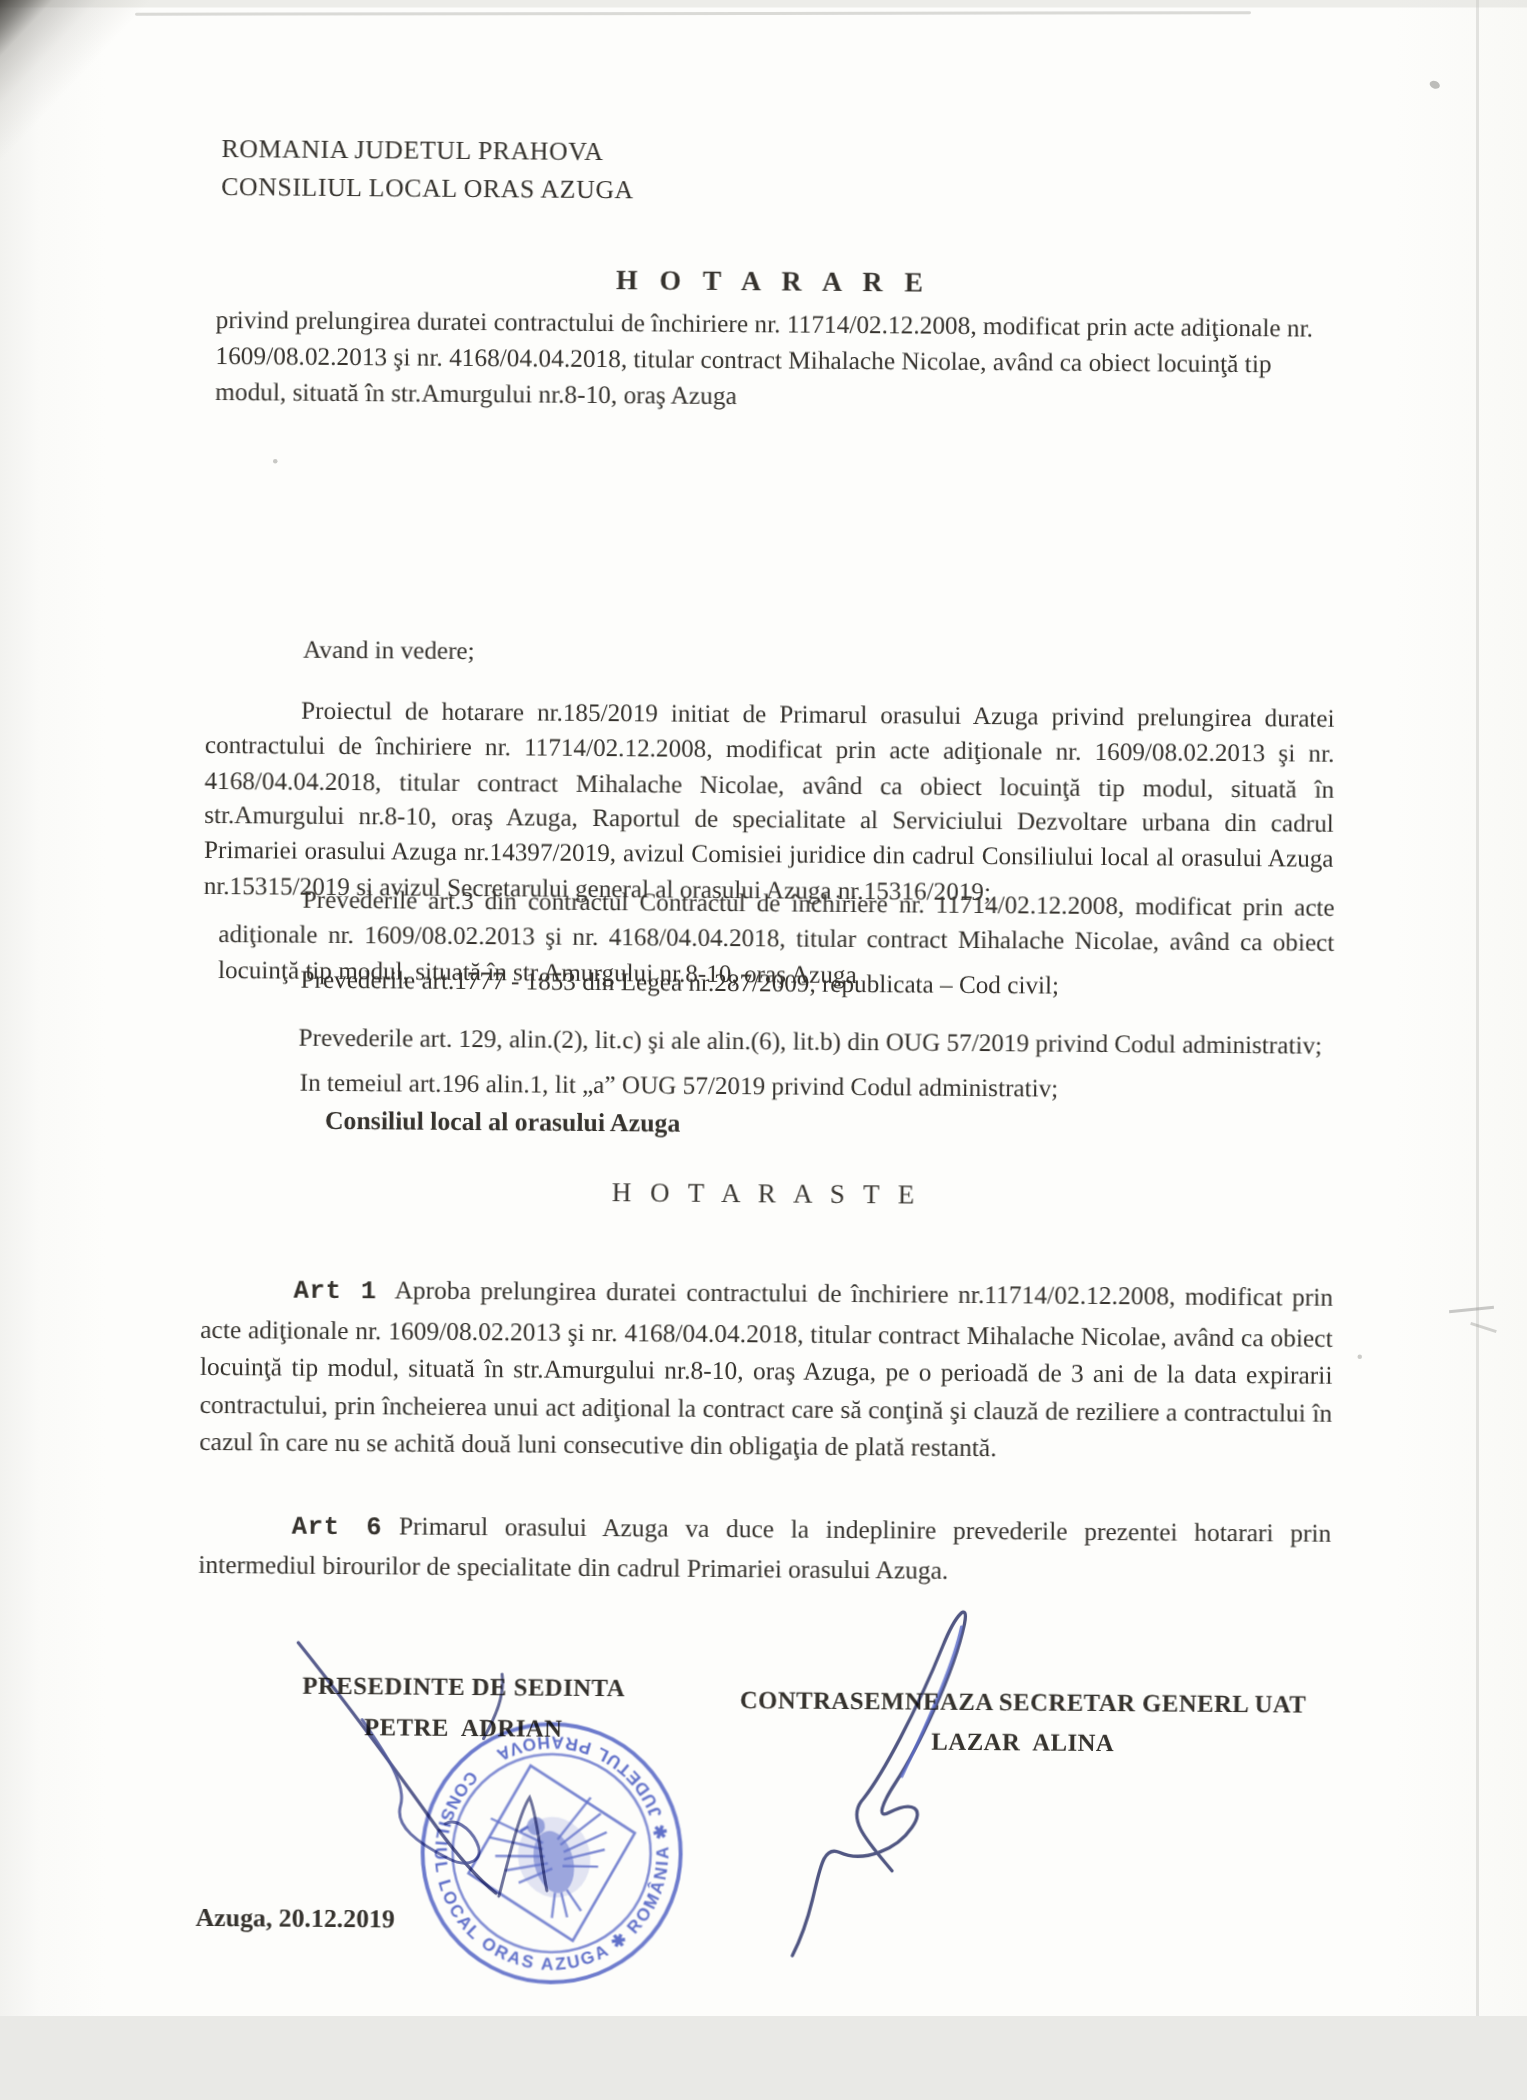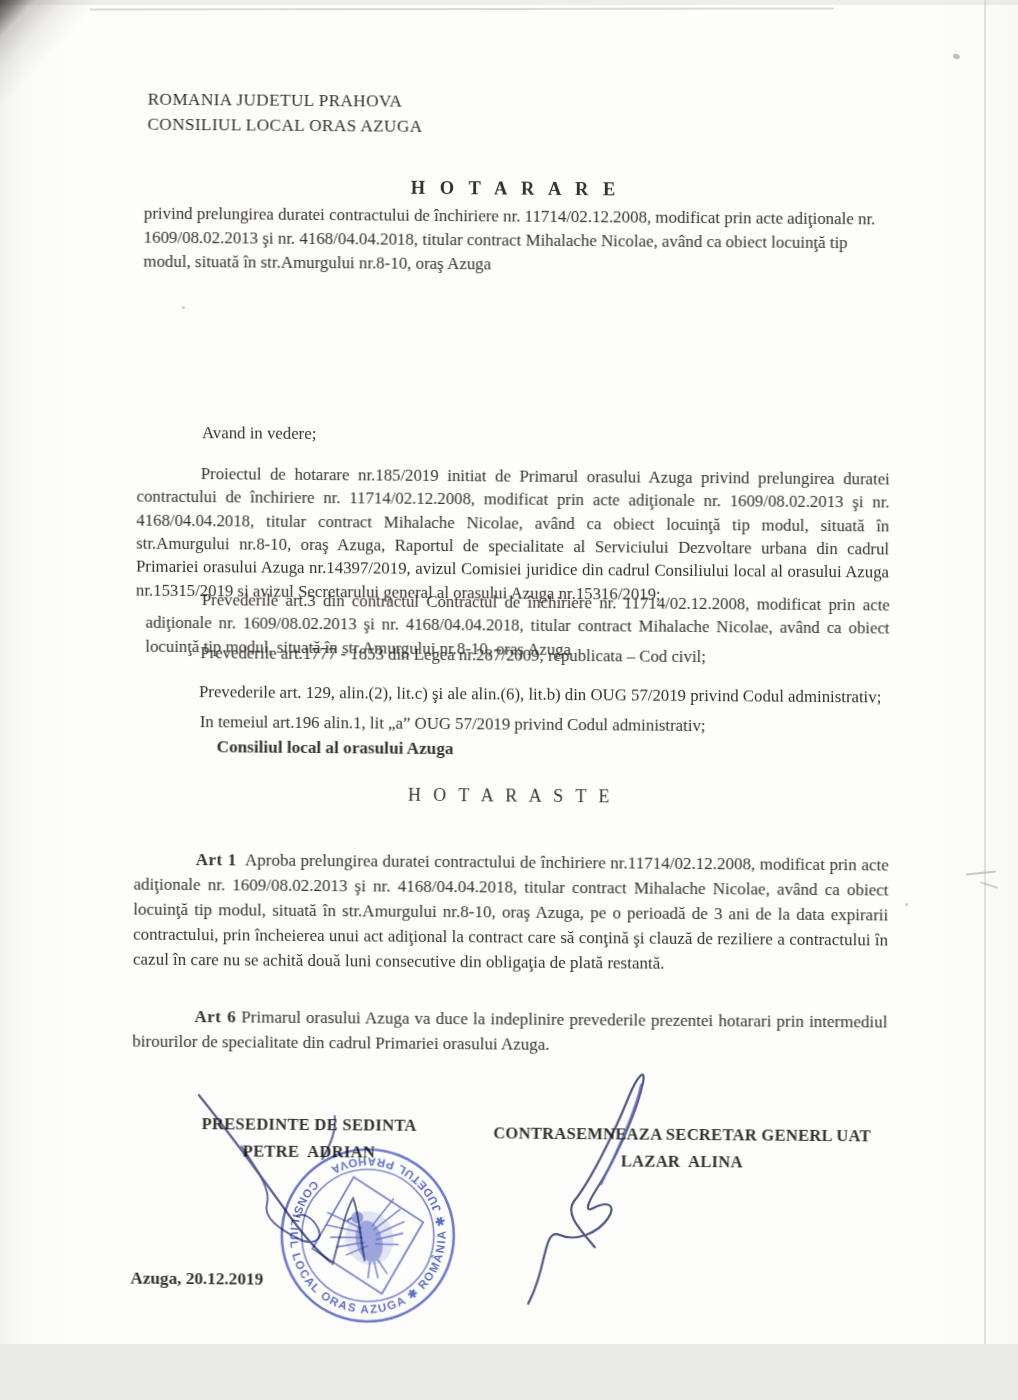--- a/index.html
+++ b/index.html
@@ -36,21 +36,21 @@
   .p1{top:444px;left:140px;width:753px;}
   .p2{top:570px;left:150px;width:744px;text-indent:56px;}
   .p3{top:640px;left:205px;}
   .p4{top:662px;left:140px;width:753px;}
   .p5{top:709px;left:205px;}
   .council{top:736px;left:222px;font-weight:bold;font-size:17.2px;}
   .decides{top:782px;left:140px;width:753px;text-align:center;font-size:18px;letter-spacing:4px;color:#3b3833;}
   .art{left:140px;width:755px;font-size:17px;line-height:25px;text-indent:62px;}
   .art1{top:829px;}
   .art2{top:986px;}
-  .art b{letter-spacing:.5px;}
+  .art b{letter-spacing:.5px;font-family:Liberation Mono, monospace;}
   .sig{font-weight:bold;font-size:16.5px;text-align:center;letter-spacing:.3px;}
   .sigl-role{top:1113px;left:150px;width:335px;}
   .sigl-name{top:1140px;left:150px;width:335px;white-space:pre;}
   .sigr-role{top:1120px;left:483px;width:415px;}
   .sigr-name{top:1147px;left:483px;width:415px;white-space:pre;}
   .footer{top:1210px;left:140px;font-weight:bold;font-size:17.2px;line-height:27px;white-space:pre;}
   
   .stamp-svg{top:1133px;left:277px;mix-blend-mode:multiply;opacity:.88;}
   .ring{font-family:"Liberation Sans",sans-serif;font-weight:bold;font-size:11.6px;letter-spacing:1.5px;fill:#4a5cc2;}
   .sign-svg{top:0;left:0;mix-blend-mode:multiply;pointer-events:none;}

